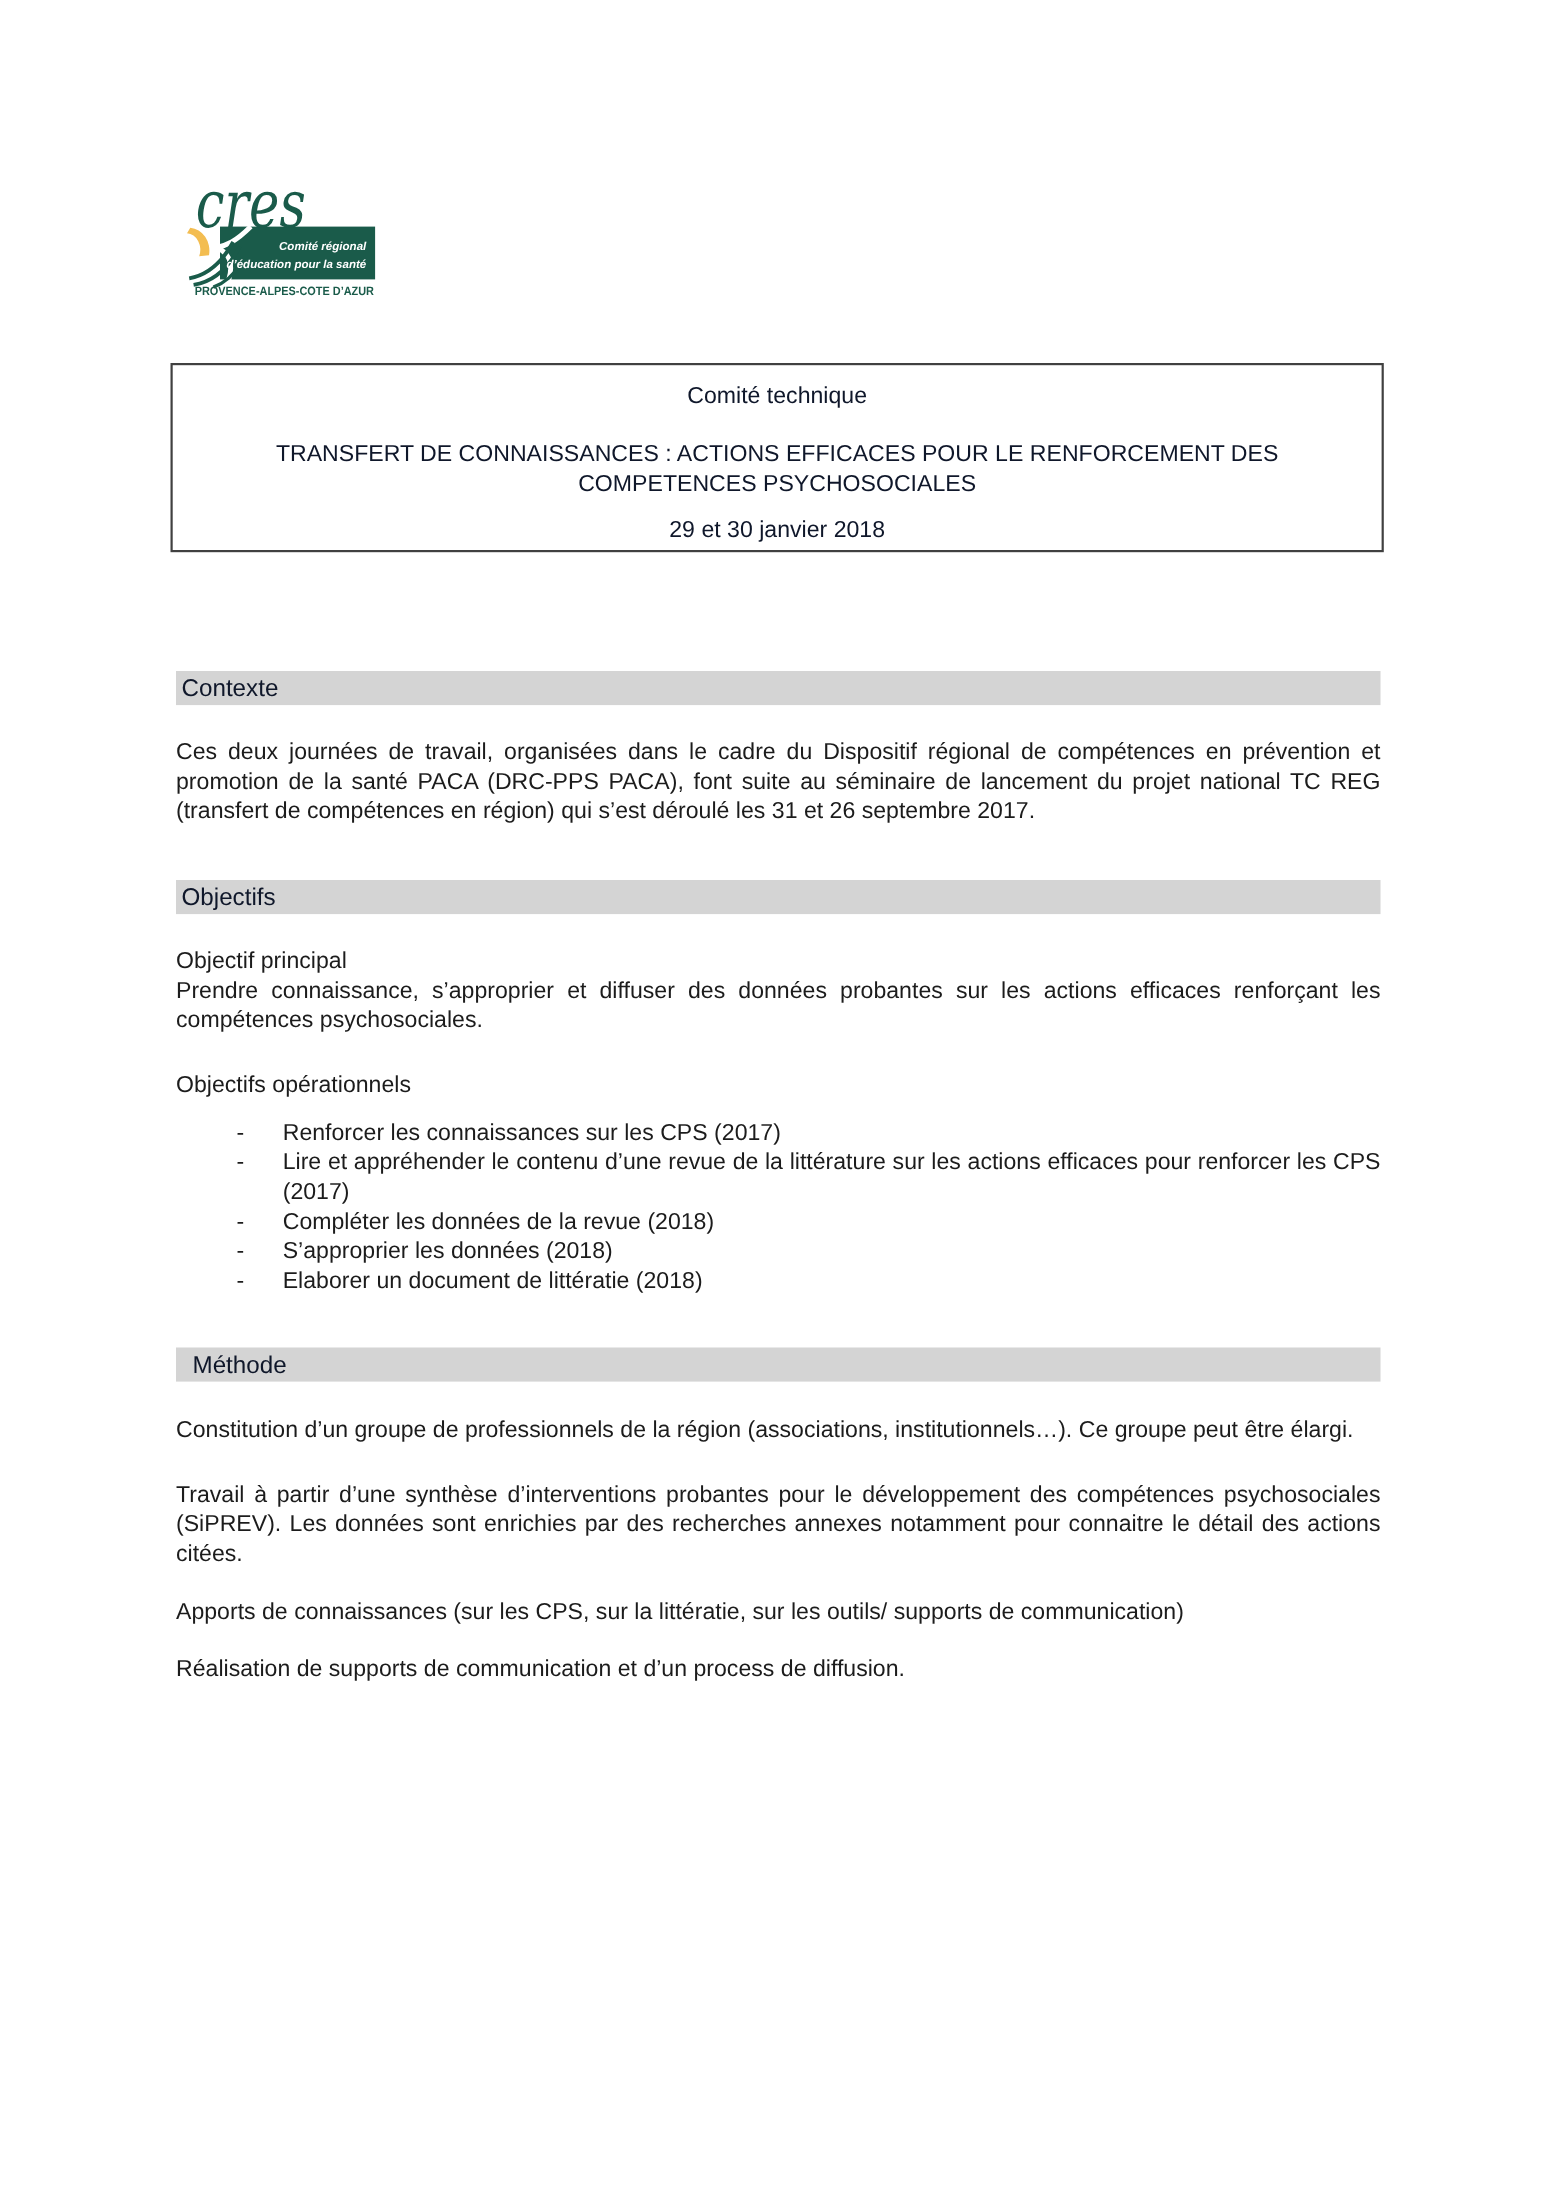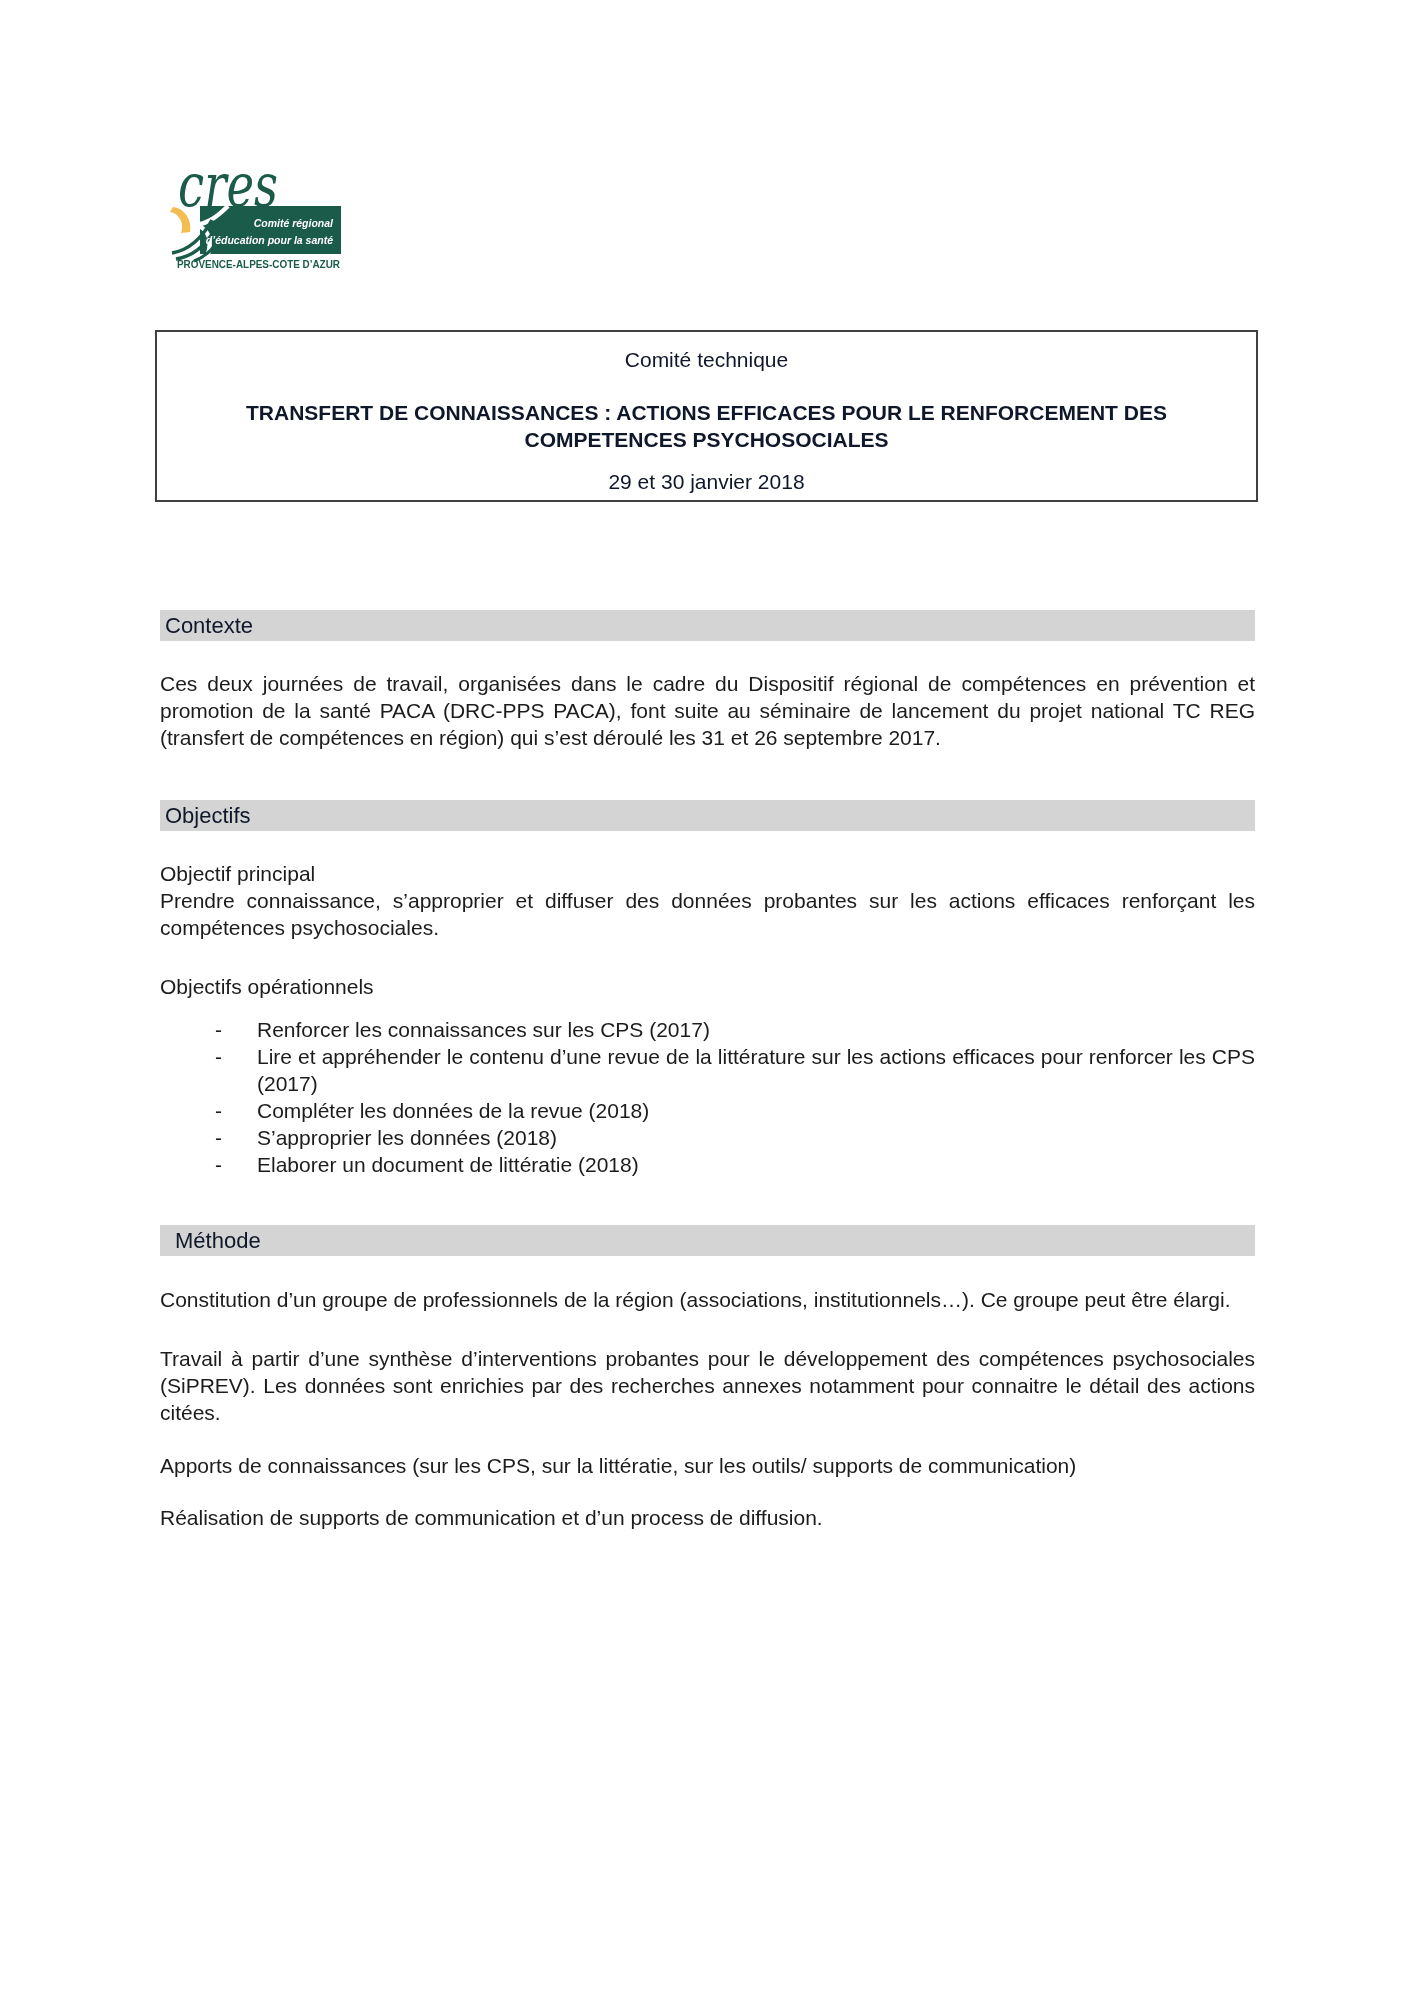--- a/index.html
+++ b/index.html
@@ -29,21 +29,21 @@
     top: 330px;
     width: 1103px;
     height: 172px;
     box-sizing: border-box;
     border: 2px solid #404040;
     text-align: center;
     font-size: 21px;
     color: #0f172a;
   }
   .hb-line1 { margin: 14px 0 0; line-height: 27px; }
-  .hb-title { margin: 26px 30px 12px; line-height: 27px; font-weight: bold; }
+  .hb-title { margin: 26px 30px 12px; line-height: 27px; }
   .hb-date  { margin: 15px 4px 0; line-height: 27px; }
 
   
   .content {
     position: absolute;
     left: 160px;
     top: 610px;
     width: 1095px;
     font-size: 21px;
     line-height: 27px;

